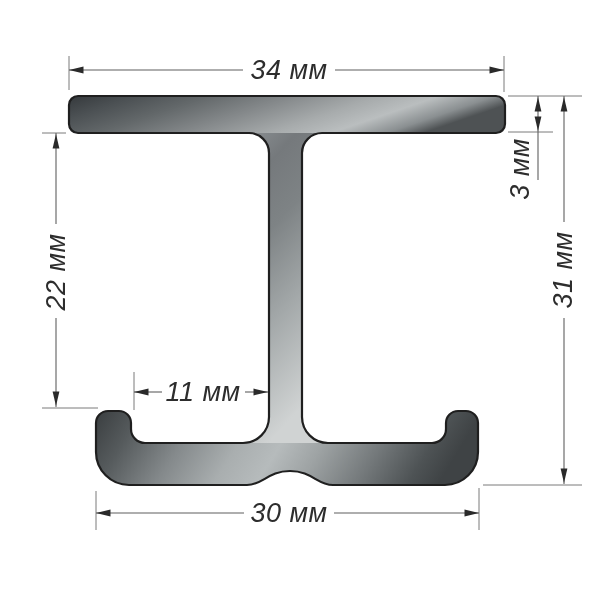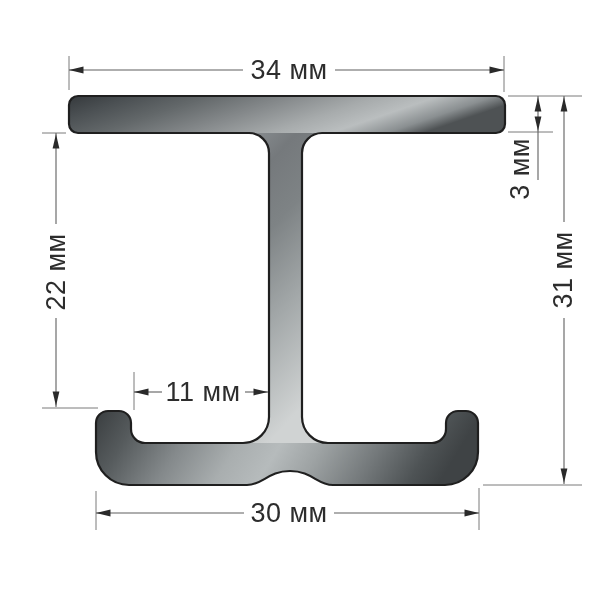--- a/index.html
+++ b/index.html
@@ -8,20 +8,21 @@
     background: #ffffff;
     width: 600px;
     height: 600px;
     overflow: hidden;
   }
   .canvas-wrap {
     width: 600px;
     height: 600px;
     position: relative;
     background: #ffffff;
+    font-style: italic;
   }
   svg { display: block; }
   .ext-line {
     stroke: #7b7b7b;
     stroke-width: 1;
     fill: none;
   }
   .dim-line {
     stroke: #5f5f5f;
     stroke-width: 1.1;

